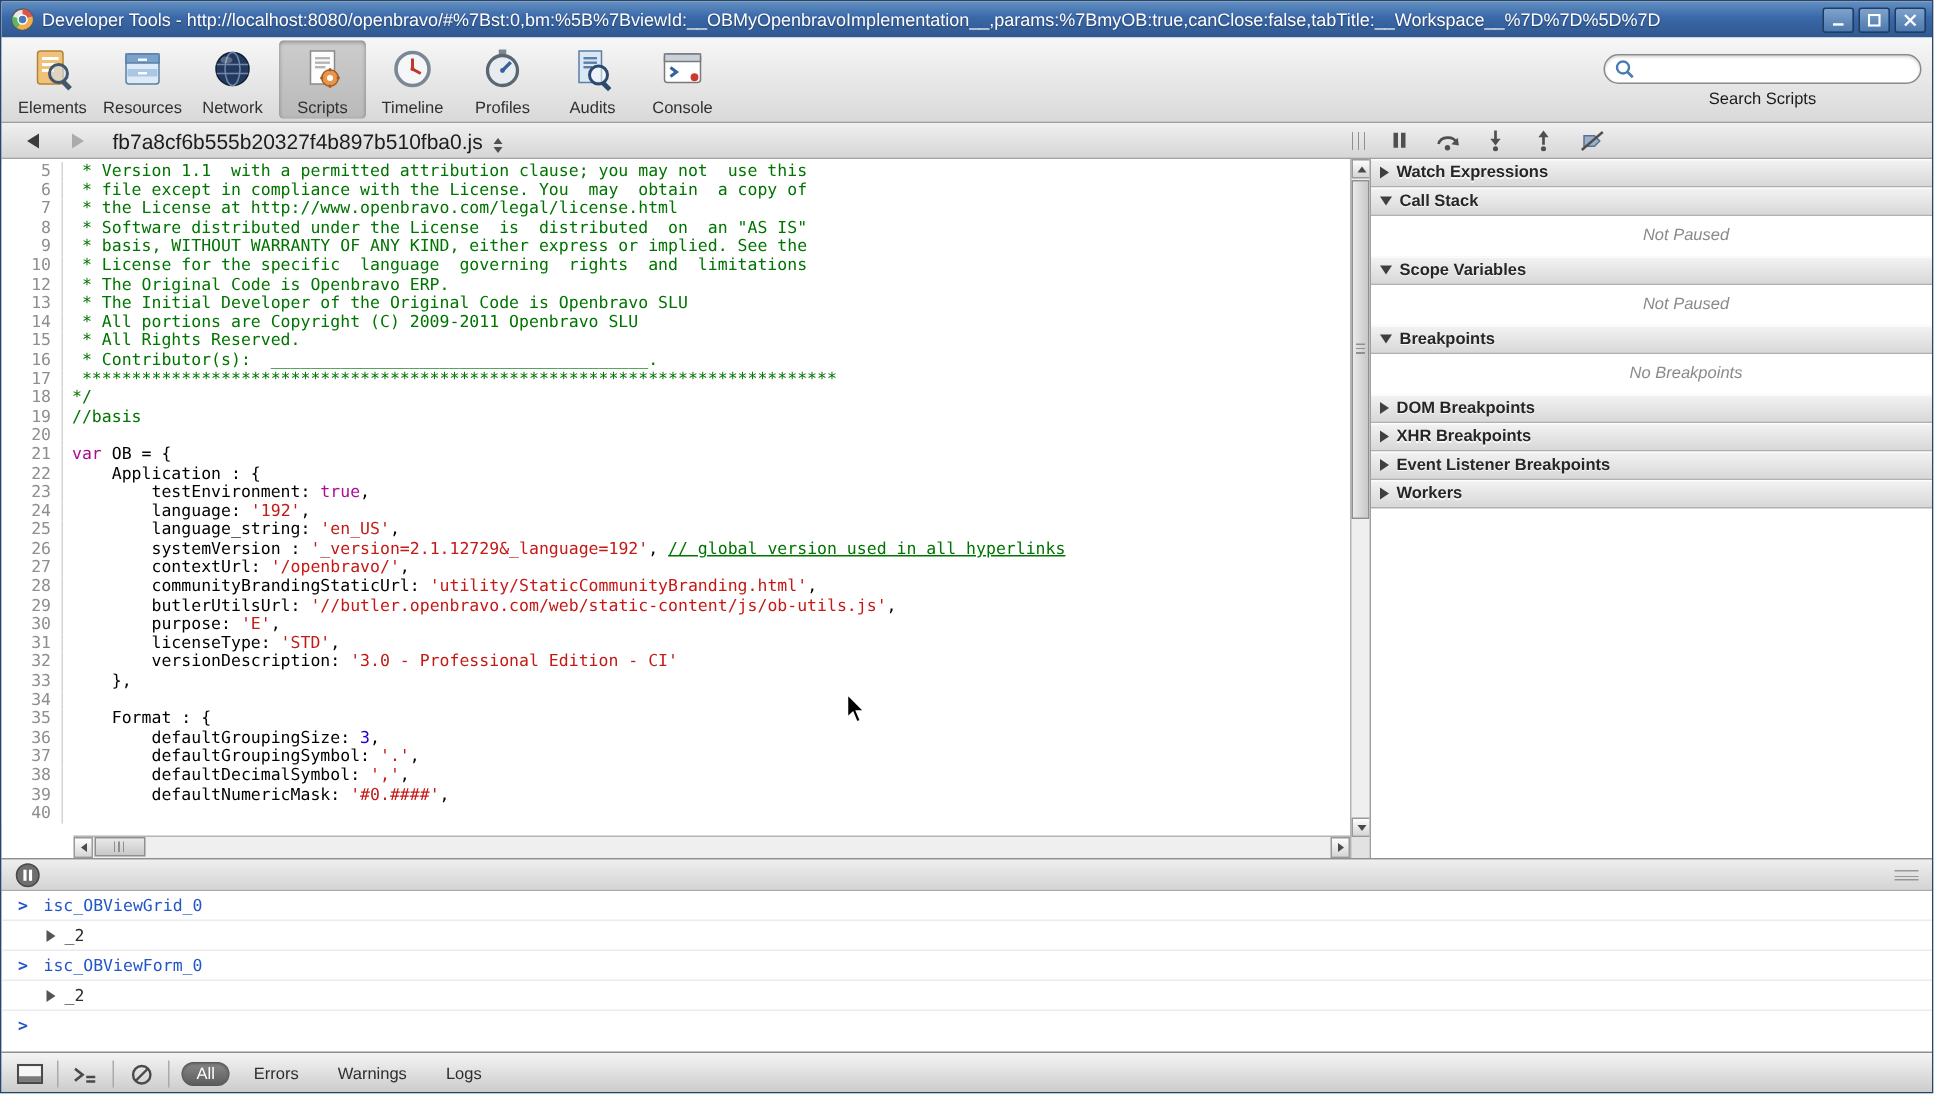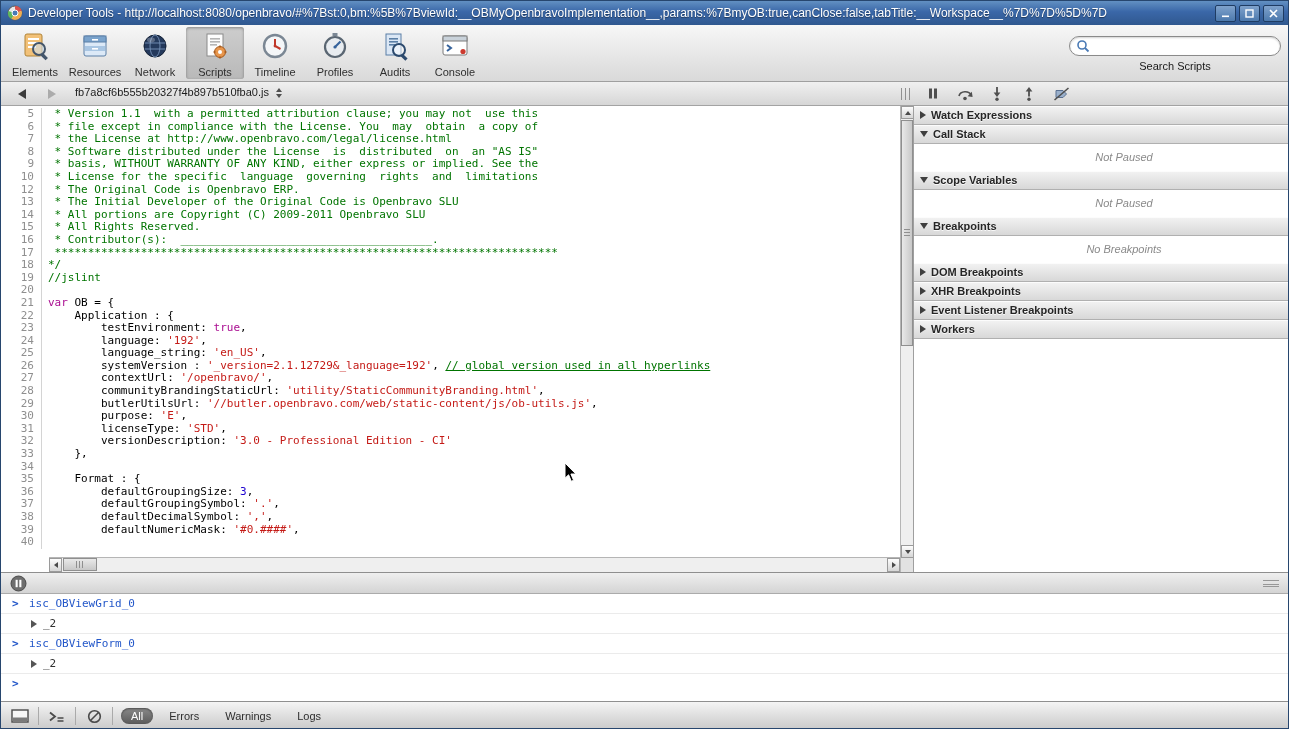--- a/index.html
+++ b/index.html
@@ -33,21 +33,21 @@
   .search-mag { position:absolute; left:7px; top:3px; }
   .search-label { margin-top:4px; font-size:11px; color:#1a1a1a; }
 
   
   .subbar { position:absolute; left:0; top:81px; width:100%; height:24px;
     background:linear-gradient(#f0f0f0,#d6d6d6); border-bottom:1px solid #a3a3a3; }
   .nav-btn { position:absolute; top:3px; width:26px; height:17px; display:flex; align-items:center; justify-content:center; }
   .nav-btn.back { left:8px; } .nav-btn.fwd { left:38px; }
   .tri-back { width:0;height:0;border-top:5px solid transparent;border-bottom:5px solid transparent;border-right:8px solid #3c3c3c; }
   .tri-fwd  { width:0;height:0;border-top:5px solid transparent;border-bottom:5px solid transparent;border-left:8px solid #ababab; }
-  .file-select { position:absolute; left:74px; top:4px; display:flex; align-items:flex-end; font-size:11px; color:#1c1c1c; }
+  .file-select { position:absolute; left:74px; top:4px; display:flex; align-items:flex-end; font-size:14px; color:#1c1c1c; }
   .updown { display:inline-block; margin-left:7px; }
   .updown i { display:block; width:0; height:0; border-left:3.5px solid transparent; border-right:3.5px solid transparent; }
   .updown .u { border-bottom:4px solid #4f4f4f; margin-bottom:2px; }
   .updown .d { border-top:4px solid #4f4f4f; }
   .splitter-grip { position:absolute; left:900px; top:6px; width:10px; height:12px;
     background:repeating-linear-gradient(90deg,#909090 0 1px,transparent 1px 4px); }
   .debug-btns { position:absolute; left:919px; top:1px; display:flex; gap:6px; }
   .dbg { width:26px; height:21px; display:flex; align-items:center; justify-content:center; }
 
   
@@ -333,21 +333,21 @@
         <div class="src-row"><span class="gut">8</span><span class="code"><span style="color: rgb(0, 116, 0);"> * Software distributed under the License  is  distributed  on  an "AS IS"</span></span></div>
         <div class="src-row"><span class="gut">9</span><span class="code"><span style="color: rgb(0, 116, 0);"> * basis, WITHOUT WARRANTY OF ANY KIND, either express or implied. See the</span></span></div>
         <div class="src-row"><span class="gut">10</span><span class="code"><span style="color: rgb(0, 116, 0);"> * License for the specific  language  governing  rights  and  limitations</span></span></div>
         <div class="src-row"><span class="gut">12</span><span class="code"><span style="color: rgb(0, 116, 0);"> * The Original Code is Openbravo ERP.</span></span></div>
         <div class="src-row"><span class="gut">13</span><span class="code"><span style="color: rgb(0, 116, 0);"> * The Initial Developer of the Original Code is Openbravo SLU</span></span></div>
         <div class="src-row"><span class="gut">14</span><span class="code"><span style="color: rgb(0, 116, 0);"> * All portions are Copyright (C) 2009-2011 Openbravo SLU</span></span></div>
         <div class="src-row"><span class="gut">15</span><span class="code"><span style="color: rgb(0, 116, 0);"> * All Rights Reserved.</span></span></div>
         <div class="src-row"><span class="gut">16</span><span class="code"><span style="color: rgb(0, 116, 0);"> * Contributor(s):  ______________________________________.</span></span></div>
         <div class="src-row"><span class="gut">17</span><span class="code"><span style="color: rgb(0, 116, 0);"> ****************************************************************************</span></span></div>
         <div class="src-row"><span class="gut">18</span><span class="code"><span style="color: rgb(0, 116, 0);">*/</span></span></div>
-        <div class="src-row"><span class="gut">19</span><span class="code"><span style="color: rgb(0, 116, 0);">//jslint</span></span></div>
+        <div class="src-row"><span class="gut">19</span><span class="code"><span style="color: rgb(0, 116, 0);">//basis</span></span></div>
         <div class="src-row"><span class="gut">20</span><span class="code"></span></div>
         <div class="src-row"><span class="gut">21</span><span class="code"><span style="color: rgb(170, 13, 145);">var</span><span style="color: rgb(0, 0, 0);"> OB = {</span></span></div>
         <div class="src-row"><span class="gut">22</span><span class="code"><span style="color: rgb(0, 0, 0);">    Application : {</span></span></div>
         <div class="src-row"><span class="gut">23</span><span class="code"><span style="color: rgb(0, 0, 0);">        testEnvironment: </span><span style="color: rgb(170, 13, 145);">true</span><span style="color: rgb(0, 0, 0);">,</span></span></div>
         <div class="src-row"><span class="gut">24</span><span class="code"><span style="color: rgb(0, 0, 0);">        language: </span><span style="color: rgb(196, 26, 22);">'192'</span><span style="color: rgb(0, 0, 0);">,</span></span></div>
         <div class="src-row"><span class="gut">25</span><span class="code"><span style="color: rgb(0, 0, 0);">        language_string: </span><span style="color: rgb(196, 26, 22);">'en_US'</span><span style="color: rgb(0, 0, 0);">,</span></span></div>
         <div class="src-row"><span class="gut">26</span><span class="code"><span style="color: rgb(0, 0, 0);">        systemVersion : </span><span style="color: rgb(196, 26, 22);">'_version=2.1.12729&amp;_language=192'</span><span style="color: rgb(0, 0, 0);">, </span><span style="color: rgb(0, 116, 0); text-decoration: underline;">// global version used in all hyperlinks</span></span></div>
         <div class="src-row"><span class="gut">27</span><span class="code"><span style="color: rgb(0, 0, 0);">        contextUrl: </span><span style="color: rgb(196, 26, 22);">'/openbravo/'</span><span style="color: rgb(0, 0, 0);">,</span></span></div>
         <div class="src-row"><span class="gut">28</span><span class="code"><span style="color: rgb(0, 0, 0);">        communityBrandingStaticUrl: </span><span style="color: rgb(196, 26, 22);">'utility/StaticCommunityBranding.html'</span><span style="color: rgb(0, 0, 0);">,</span></span></div>
         <div class="src-row"><span class="gut">29</span><span class="code"><span style="color: rgb(0, 0, 0);">        butlerUtilsUrl: </span><span style="color: rgb(196, 26, 22);">'//butler.openbravo.com/web/static-content/js/ob-utils.js'</span><span style="color: rgb(0, 0, 0);">,</span></span></div>

